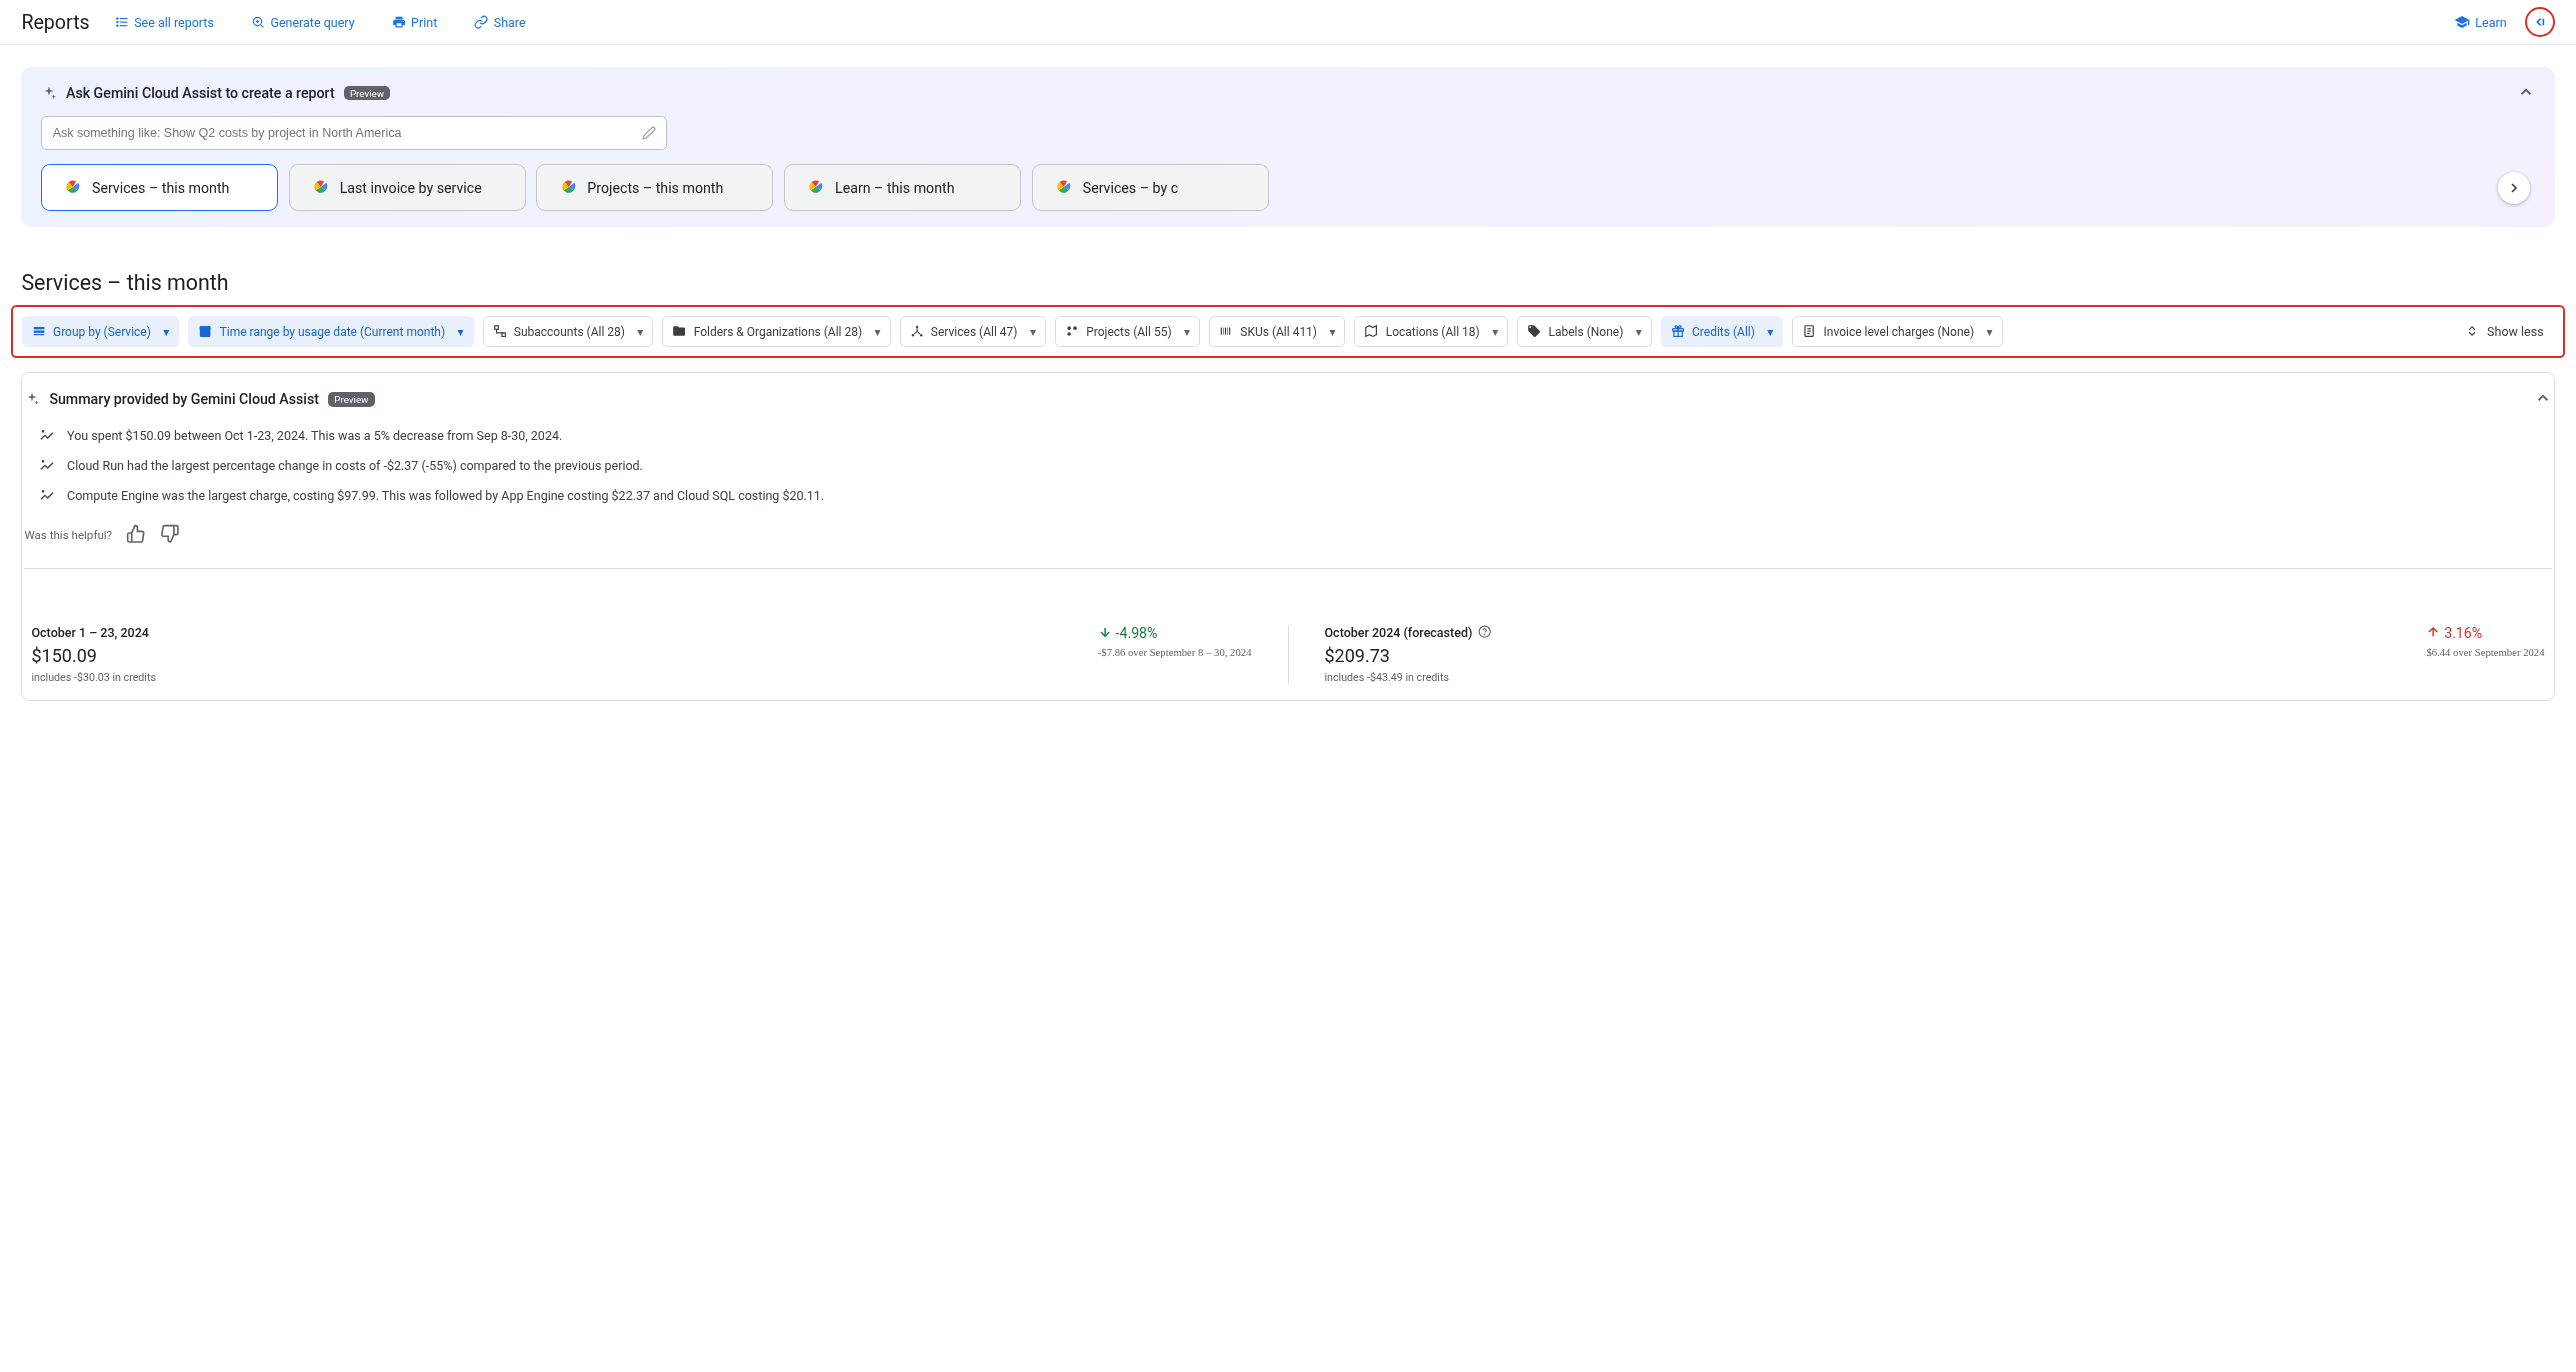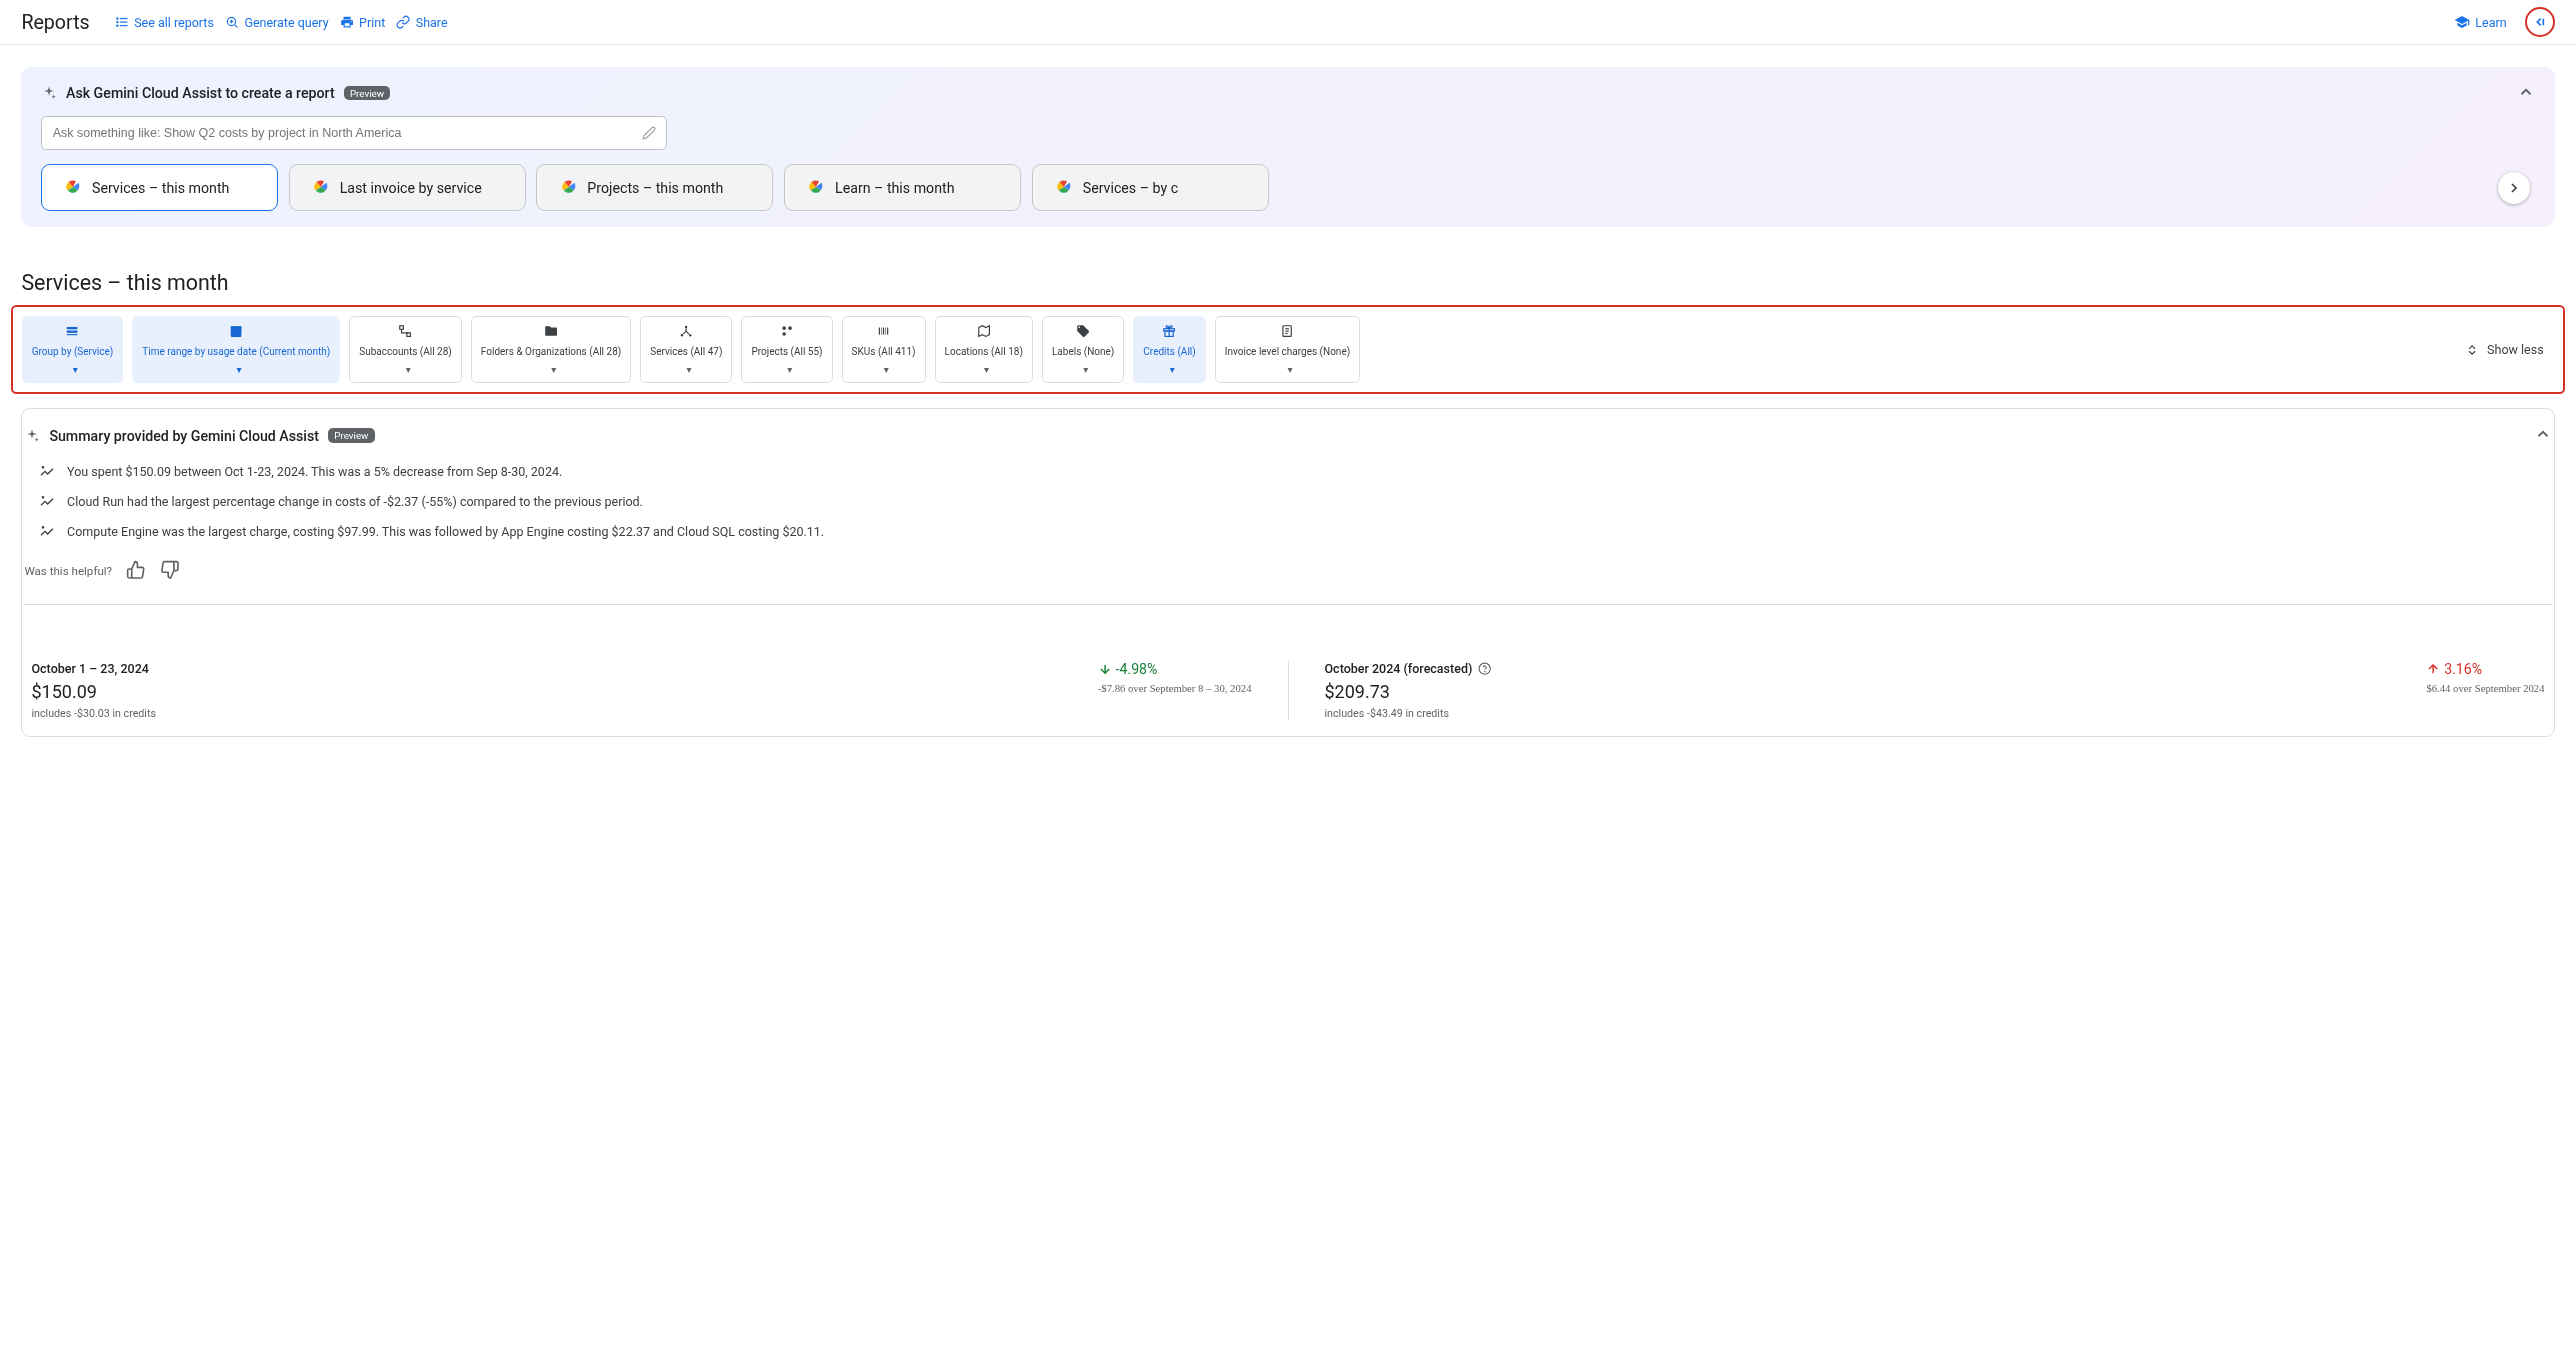--- a/index.html
+++ b/index.html
@@ -1,20 +1,20 @@
 <!DOCTYPE html>
 <html style="font-size:14.2px"><head>
 <meta charset="utf-8">
 <style>
 * { box-sizing: border-box; margin: 0; padding: 0; }
 body { font-family: 'Google Sans', Roboto, Arial, sans-serif; font-size: 12.5px; color: #202124; background: #fff; }
 
 .topbar { display: flex; align-items: center; padding: 7.1px 21.4px; border-bottom: 0.9px solid #e8eaed; gap: 25px; position: relative; }
 .topbar h1 { font-size: 19.6px; font-weight: 400; color: #202124; }
-.topbar-actions { display: flex; gap: 11px; }
+.topbar-actions { display: flex; gap: 37px; }
 .top-link { color: #1a73e8; font-size: 12.5px; display: flex; align-items: center; gap: 5.3px; cursor: pointer; }
 .topbar-right { margin-left: auto; display: flex; gap: 18px; }
 .collapse-pane { width: 30px; height: 30px; border: 2.2px solid #d93025; border-radius: 50%; display: flex; align-items: center; justify-content: center; color: #1a73e8; cursor: pointer; }
 
 .gemini-panel { margin: 21.4px; border-radius: 10.7px; background: linear-gradient(135deg, #eef2ff 0%, #f5f0fb 100%); padding: 16px 19.6px; }
 .gemini-header { display: flex; align-items: center; gap: 9px; }
 .gemini-title { font-size: 14.2px; font-weight: 500; }
 .preview-badge { background: #5f6368; color: #fff; font-size: 9.8px; padding: 1.8px 6.2px; border-radius: 5px; }
 .gemini-collapse { margin-left: auto; cursor: pointer; color: #5f6368; }
 .ask-input-wrap { margin-top: 12.5px; width: 626px; position: relative; }
@@ -22,21 +22,21 @@
 .ask-input-icon { position: absolute; right: 10.7px; top: 50%; transform: translateY(-50%); color: #9aa0a6; }
 .suggestion-row { display: flex; gap: 10.7px; margin-top: 14.2px; position: relative; overflow: hidden; }
 .suggestion-chip { display: flex; align-items: center; gap: 9px; padding: 12.5px 21.4px; border: 0.9px solid #c4c7c5; border-radius: 9px; background: #f1f3f4; font-size: 14.2px; cursor: pointer; white-space: nowrap; flex-shrink: 0; min-width: 237px; }
 .suggestion-chip.active { background: #fff; border-color: #1a73e8; }
 .scroll-next-btn { position: absolute; right: 5.3px; top: 50%; transform: translateY(-50%); width: 32px; height: 32px; border-radius: 50%; background: #fff; box-shadow: 0 0.9px 3.6px rgba(0,0,0,0.3); display: flex; align-items: center; justify-content: center; cursor: pointer; }
 .gcloud-logo { width: 19.6px; height: 19.6px; }
 
 .section-title { font-size: 21.4px; font-weight: 400; padding: 21.4px 21.4px 10.7px; }
 
 .filters-wrap { margin: 0 10.7px 14.2px; border: 2.7px solid #d93025; border-radius: 5.3px; padding: 9px 9px; display: flex; flex-wrap: wrap; gap: 9px; align-items: center; }
-.filter-chip { display: flex; align-items: center; gap: 7.1px; padding: 7.1px 9px; border: 0.9px solid #dadce0; border-radius: 5.3px; font-size: 10px; color: #3c4043; cursor: pointer; background: #fff; flex-direction: column; }
+.filter-chip { display: flex; align-items: center; gap: 7.1px; padding: 7.1px 9px; border: 0.9px solid #dadce0; border-radius: 5.3px; font-size: 12px; color: #3c4043; cursor: pointer; background: #fff; }
 .filter-chip.blue { background: #e8f0fe; color: #1967d2; border-color: transparent; }
 .filter-chip .dd { margin-left: 5.3px; color: #5f6368; }
 .filter-chip.blue .dd { color: #1967d2; }
 .show-less { display: flex; align-items: center; gap: 8px; margin-left: auto; color: #3c4043; cursor: pointer; padding: 7.1px 10.7px; }
 
 .summary-card { margin: 0 21.4px; border: 0.9px solid #dadce0; border-radius: 9px; padding: 16px 2px; }
 .summary-header { display: flex; align-items: center; gap: 9px; margin-bottom: 10.7px; }
 .summary-title { font-size: 14.2px; font-weight: 500; }
 .insight-row { display: flex; align-items: flex-start; gap: 12.5px; padding: 7.1px 0 7.1px 14.2px; }
 .insight-txt { font-size: 12.5px; color: #3c4043; }

